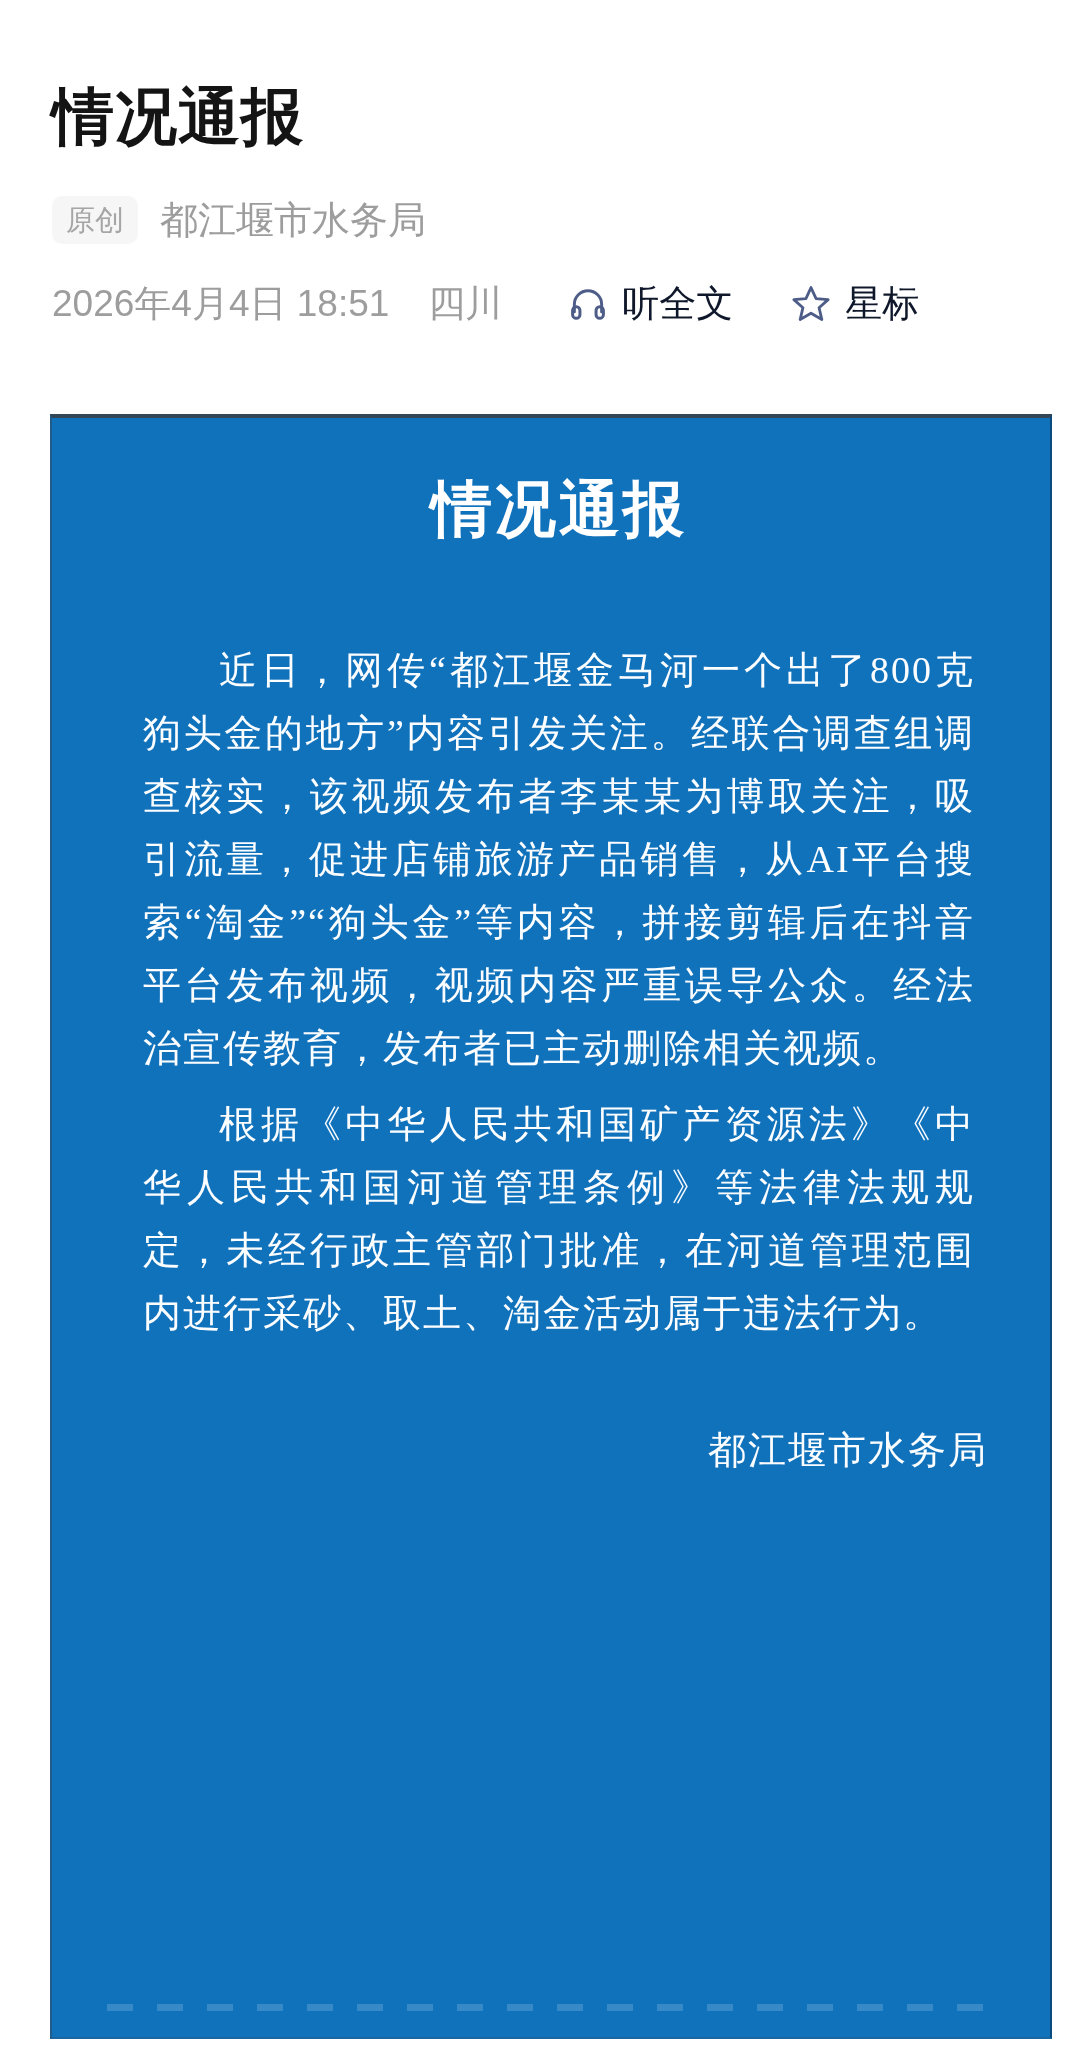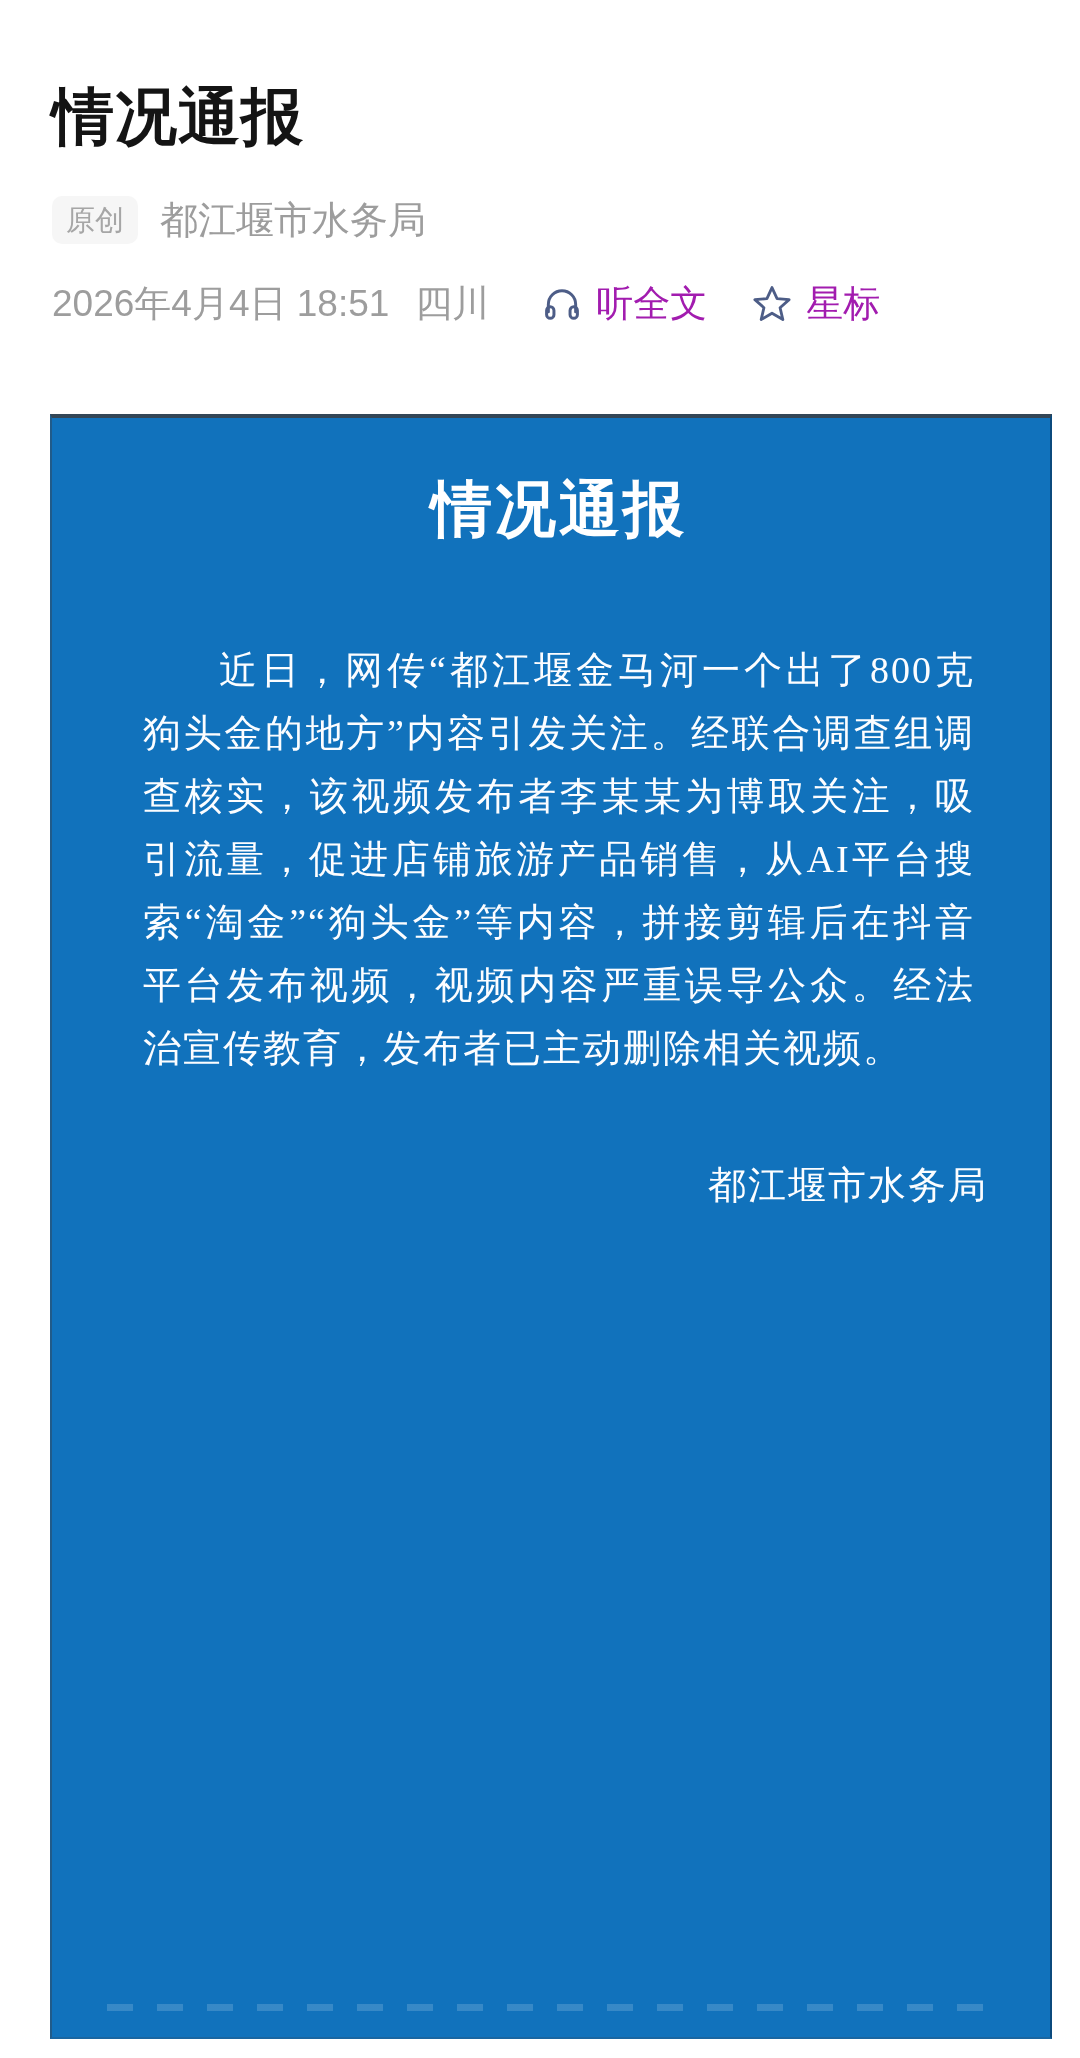--- a/index.html
+++ b/index.html
@@ -40,27 +40,28 @@
   }
   .author { color: #9d9d9d; margin-left: 22px; }
   .account { color: #56688f; margin-left: 30px; text-decoration: none; cursor: pointer; }
 
   .meta {
     margin: 38px 52px 0 52px;
     display: flex;
     align-items: center;
     font-size: 37px;
     line-height: 44px;
+    gap: 13px;
   }
   .meta-gray { color: #9d9d9d; }
   .loc { margin-left: 26px; text-align: center; }
   .action {
     display: inline-flex;
     align-items: center;
-    color: #a21caf;
+    color: #0f172a;
     cursor: pointer;
   }
   .listen { margin-left: 52px; }
   .star { margin-left: 44px; }
   .action svg { display: block; margin-right: 13px; }
 
   
   .card {
     position: relative;
     margin: 88px 0 0 50px;
@@ -142,20 +143,21 @@
         <polygon points="12,2.6 14.9,8.9 21.8,9.5 16.6,14.1 18.2,20.9 12,17.3 5.8,20.9 7.4,14.1 2.2,9.5 9.1,8.9"></polygon>
       </svg>
       <span>星标</span>
     </span>
   </div>
 
   <div class="card">
     <h2 class="card-title">情况通报</h2>
     <div class="card-body">
       <p>近日，网传“都江堰金马河一个出了800克狗头金的地方”内容引发关注。经联合调查组调查核实，该视频发布者李某某为博取关注，吸引流量，促进店铺旅游产品销售，从AI平台搜索“淘金”“狗头金”等内容，拼接剪辑后在抖音平台发布视频，视频内容严重误导公众。经法治宣传教育，发布者已主动删除相关视频。</p>
+      <p>根据《中华人民共和国矿产资源法》《中华人民共和国河道管理条例》等法律法规规定，未经行政主管部门批准，在河道管理范围内进行采砂、取土、淘金活动属于违法行为。</p>
     </div>
     <div class="signature">
       <div>都江堰市水务局</div>
     </div>
     <div class="watermark-dashes"></div>
   </div>
 
 </div>
 
 </body></html>

